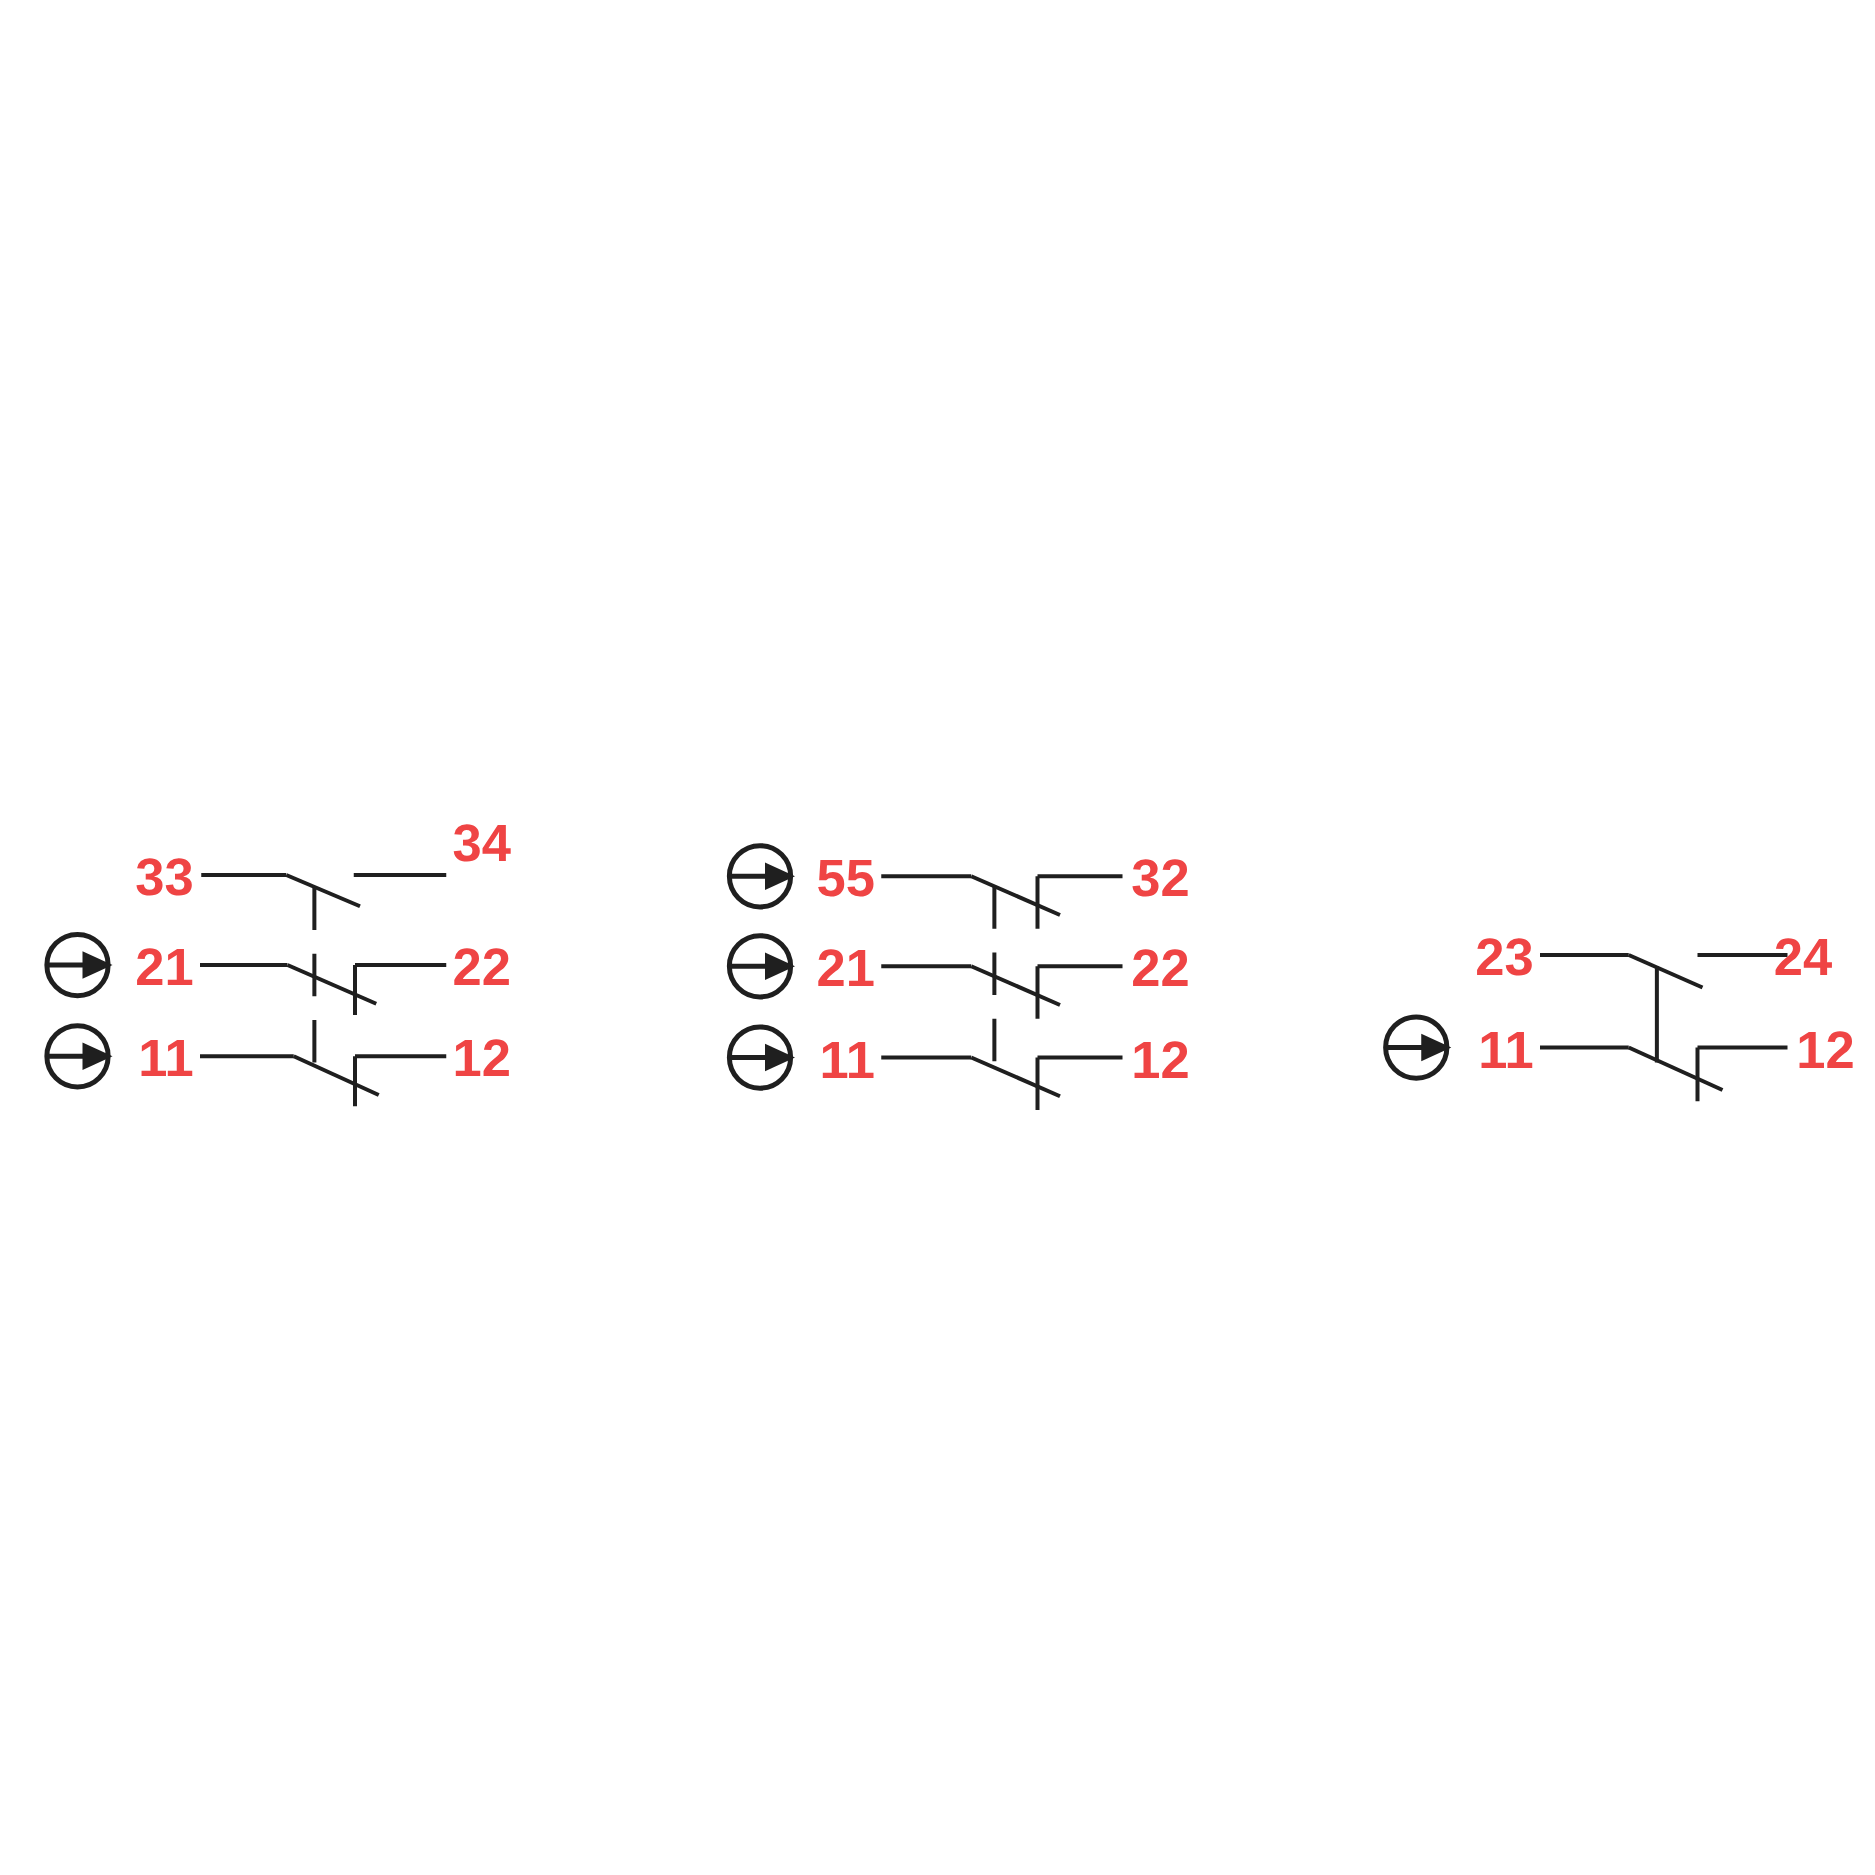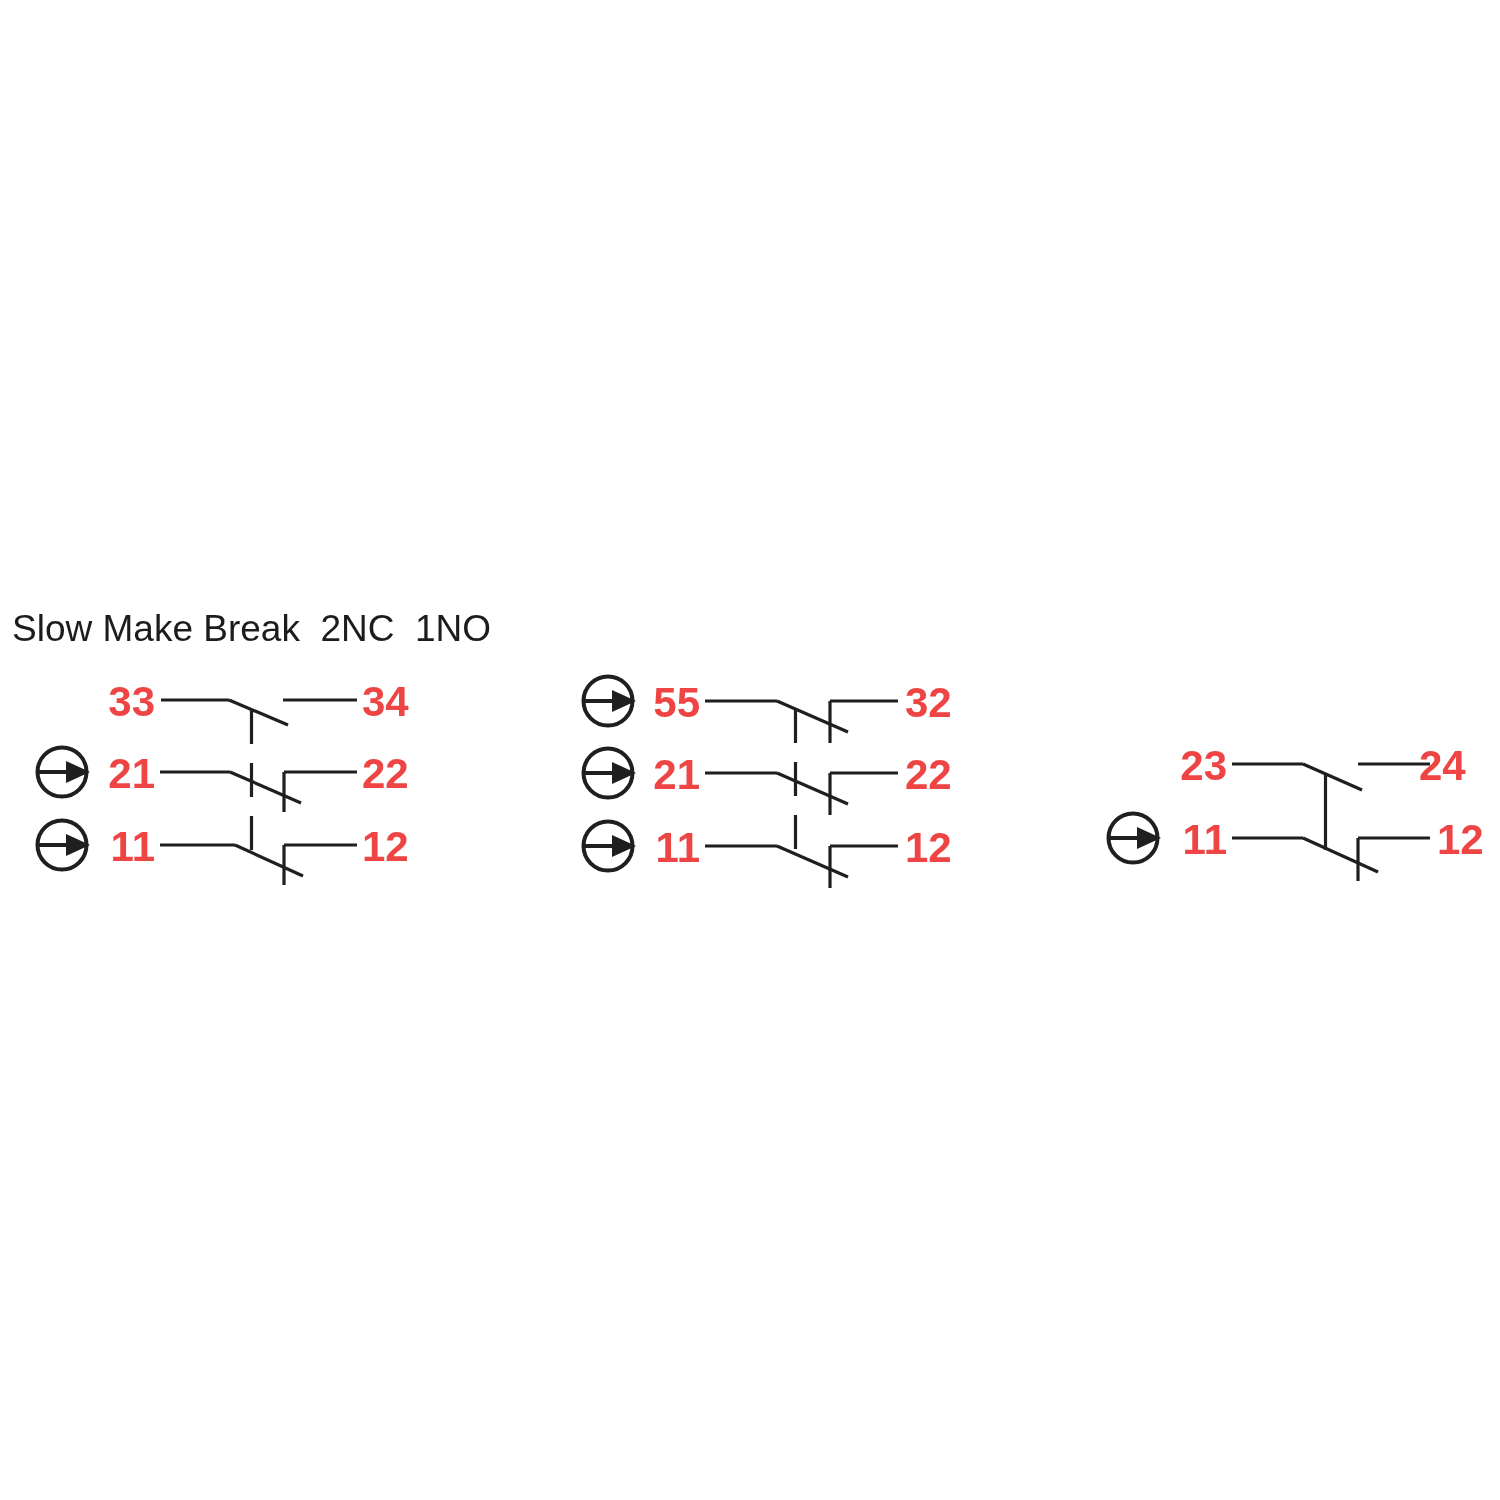--- a/index.html
+++ b/index.html
@@ -129,24 +129,23 @@
 
       <line x1="1325.5" y1="773" x2="1325.5" y2="850"></line>
       <g>
         <circle cx="1133" cy="838" r="24.5" stroke-width="4"></circle>
         <line x1="1108.5" y1="838" x2="1142" y2="838" stroke-width="4"></line>
         <polygon points="1137,827 1161,838 1137,849" fill="#1f1f1f" stroke="none"></polygon>
       </g>
     </g>
   </svg>
 
-  <span class="title" style="left:12px;top:610px">Slow Make Break  2NC  1NO</span>
 
   <span class="num lft" style="left:95px;top:681px">33</span>
-  <span class="num" style="left:362px;top:681px">34</span>
+  <span class="num" style="left:362px;top:654px">34</span>
   <span class="num lft" style="left:95px;top:753px">21</span>
   <span class="num" style="left:362px;top:753px">22</span>
   <span class="num lft" style="left:95px;top:826px">11</span>
   <span class="num" style="left:362px;top:826px">12</span>
 
   <span class="num lft" style="left:640px;top:682px">55</span>
   <span class="num" style="left:905px;top:682px">32</span>
   <span class="num lft" style="left:640px;top:754px">21</span>
   <span class="num" style="left:905px;top:754px">22</span>
   <span class="num lft" style="left:640px;top:827px">11</span>

